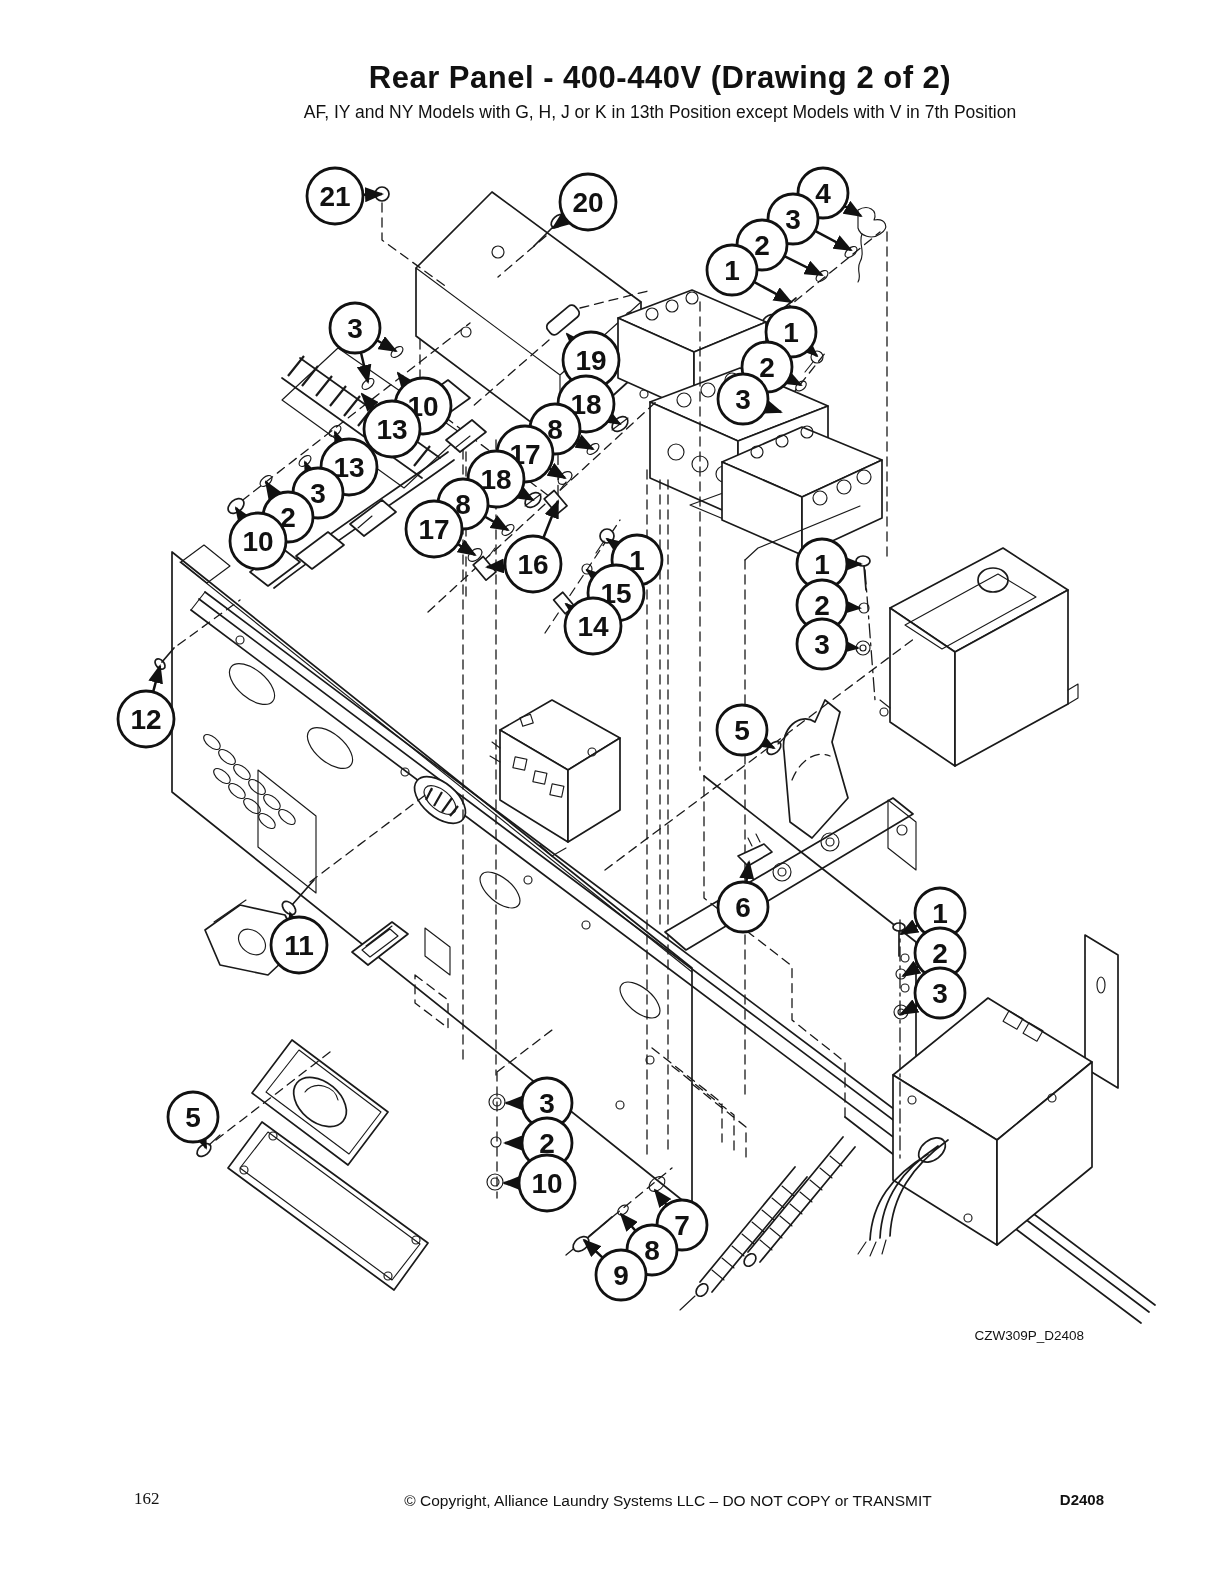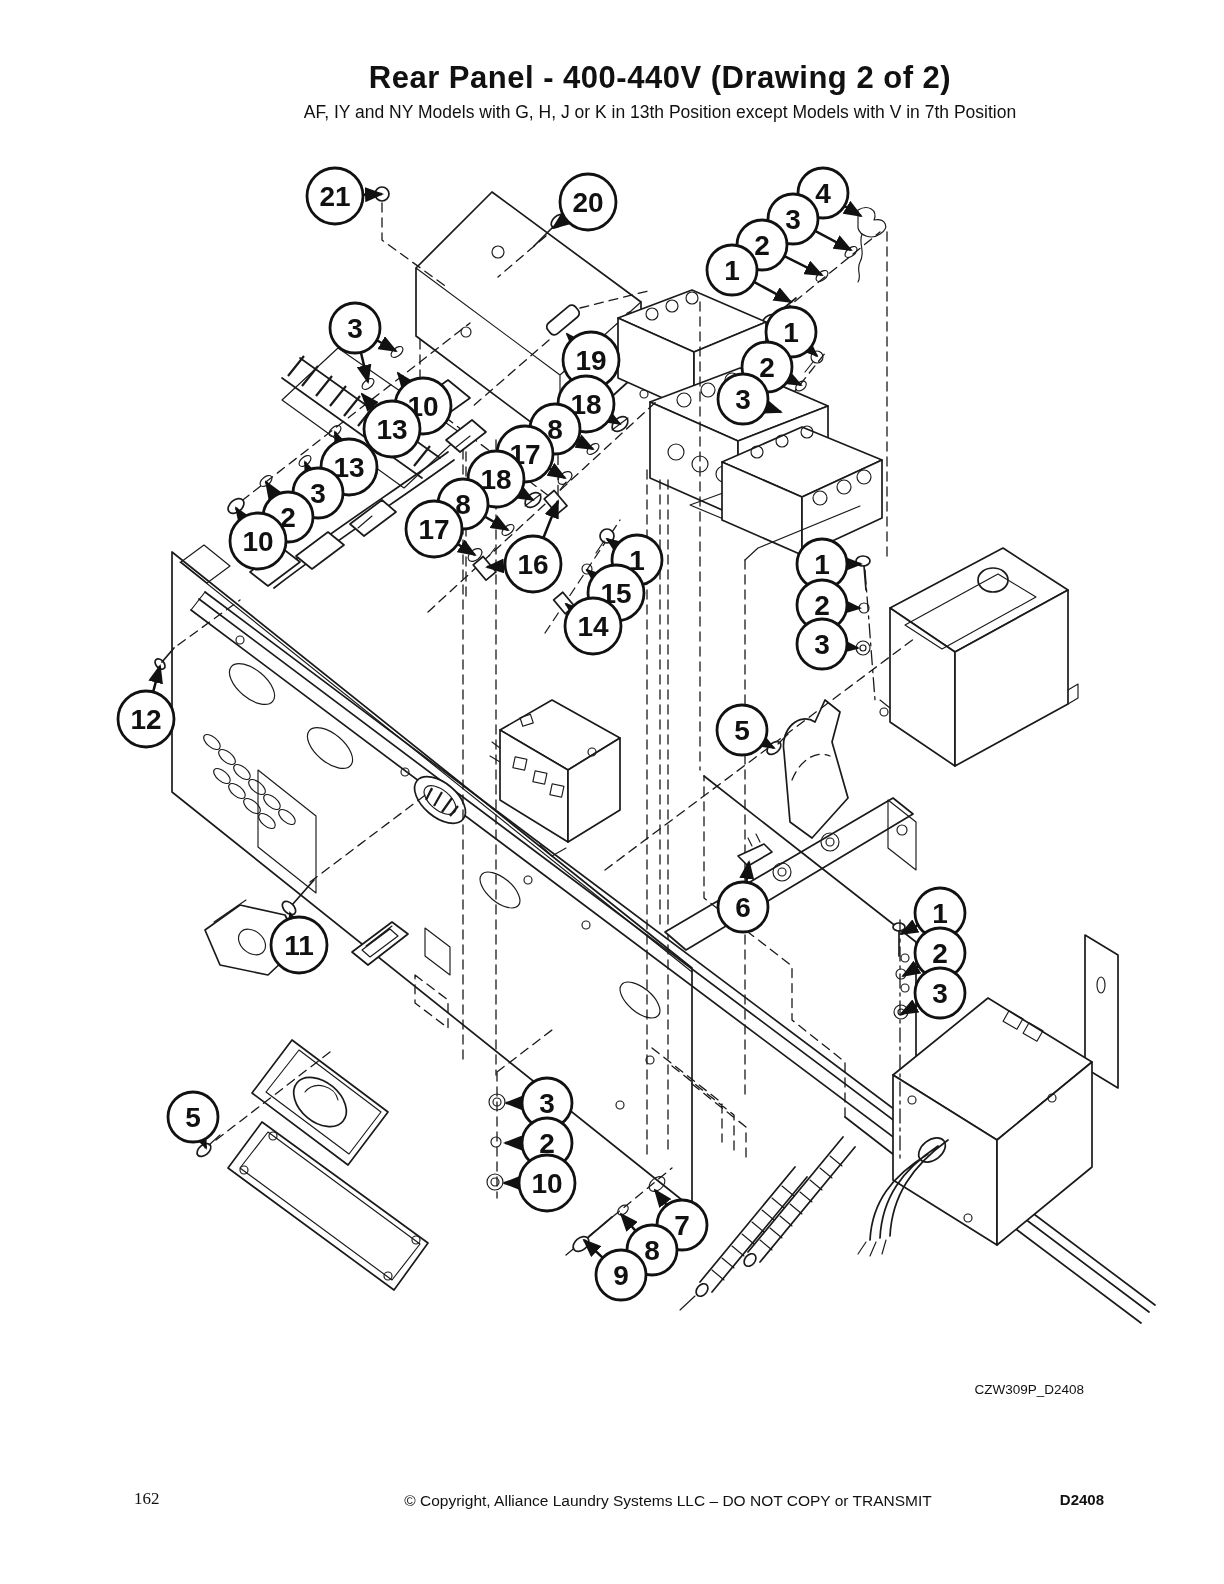--- a/index.html
+++ b/index.html
@@ -1,20 +1,20 @@
 <!DOCTYPE html>
 <html><head>
 <meta charset="utf-8">
 <style>
   html,body{margin:0;padding:0;background:#ffffff;}
   body{width:1224px;height:1584px;position:relative;font-family:"Liberation Sans",sans-serif;color:#111;overflow:hidden;}
   .abs{position:absolute;margin-left:48px;}
   .page-title{top:60px;left:0;width:1224px;text-align:center;font-size:31px;font-weight:bold;letter-spacing:0.5px;}
   .page-subtitle{top:102px;left:0;width:1224px;text-align:center;font-size:17.5px;}
-  .drawing-code{top:1382px;right:140px;font-size:13.5px;}
+  .drawing-code{top:1328px;right:140px;font-size:13.5px;}
   .footer-page{top:1489px;left:86px;font-size:17px;font-family:Liberation Serif, serif;}
   .footer-copy{top:1492px;left:8px;width:1224px;text-align:center;font-size:15.5px;}
   .footer-doc{top:1491px;right:120px;font-size:15px;font-weight:bold;}
   svg{position:absolute;top:0;left:0;}
   .ln{fill:none;stroke:#1a1a1a;stroke-width:1.7;stroke-linejoin:round;stroke-linecap:round;}
   .thin{stroke-width:1.15;}
   .wfill{fill:#fff;stroke:#1a1a1a;stroke-width:1.7;stroke-linejoin:round;}
   .dash{stroke-dasharray:9 6;stroke-width:1.3;}
   .dashdot{stroke-dasharray:14 5 3 5;stroke-width:1.3;}
   .hatch{stroke:#1a1a1a;stroke-width:2.2;}

